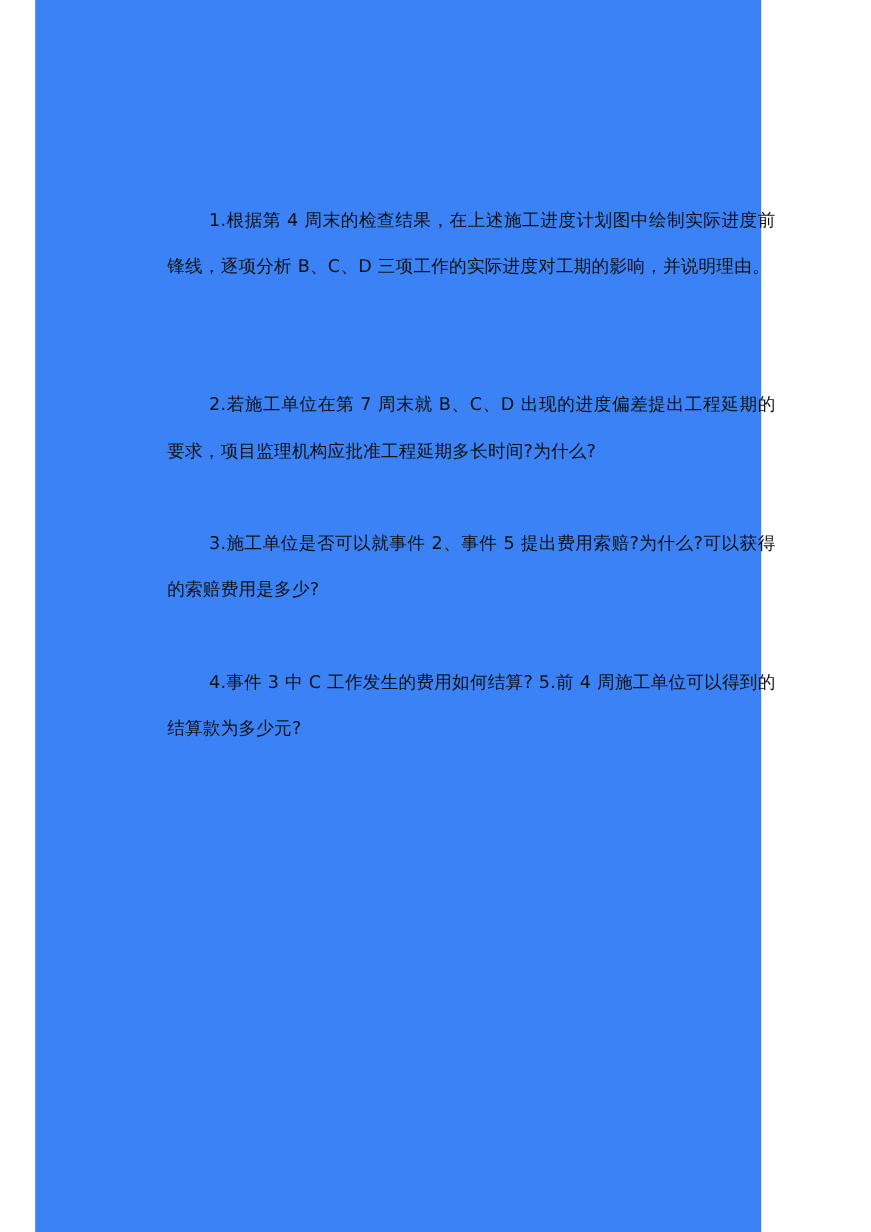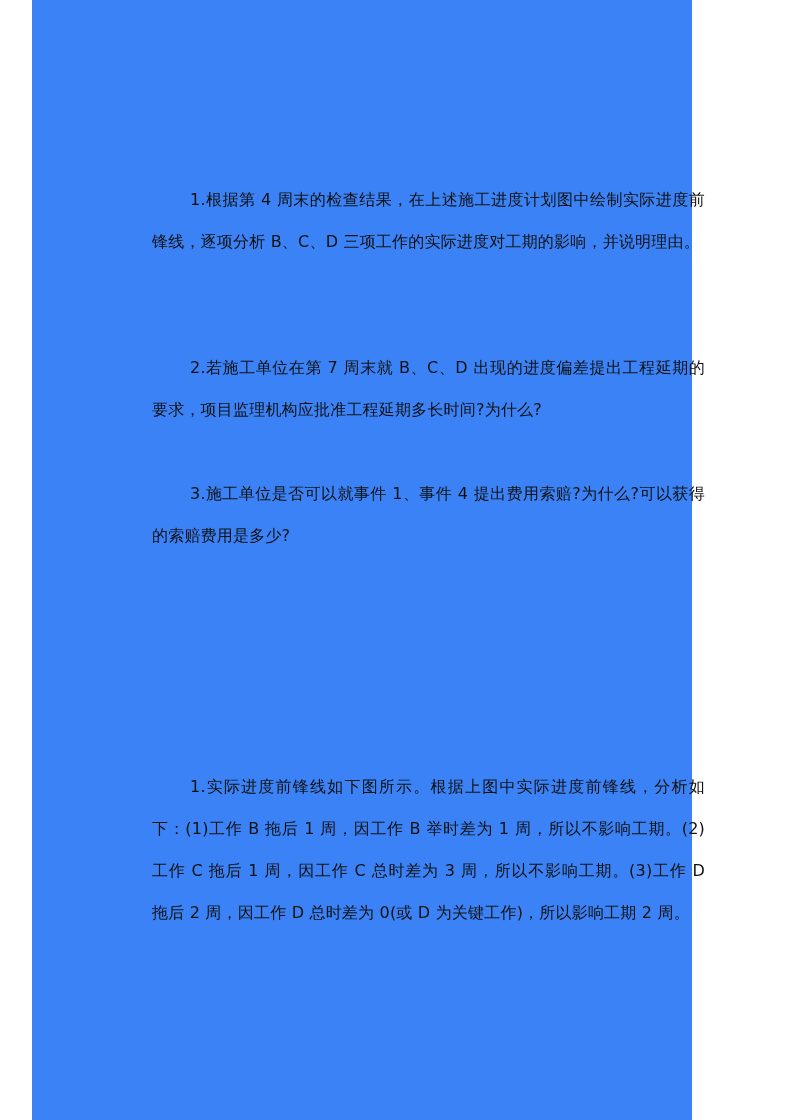--- a/index.html
+++ b/index.html
@@ -40,15 +40,15 @@
     #q3 { top: 473px; }
     #q4 { top: 599px; }
     #a1 { top: 766px; }
   </style>
 </head>
 <body>
 
 <div class="page">
   <p id="q1" class="para">1.根据第 4 周末的检查结果，在上述施工进度计划图中绘制实际进度前锋线，逐项分析 B、C、D 三项工作的实际进度对工期的影响，并说明理由。</p>
   <p id="q2" class="para">2.若施工单位在第 7 周末就 B、C、D 出现的进度偏差提出工程延期的要求，项目监理机构应批准工程延期多长时间?为什么?</p>
-  <p id="q3" class="para">3.施工单位是否可以就事件 1、事件 4 提出费用索赔?为什么?可以获得的索赔费用是多少?</p>
-  <p id="a1" class="para">1.实际进度前锋线如下图所示。根据上图中实际进度前锋线，分析如下：(1)工作 B 拖后 1 周，因工作 B 举时差为 1 周，所以不影响工期。(2)工作 C 拖后 1 周，因工作 C 总时差为 3 周，所以不影响工期。(3)工作 D 拖后 2 周，因工作 D 总时差为 0(或 D 为关键工作)，所以影响工期 2 周。</p>
+  <p id="q3" class="para">3.施工单位是否可以就事件 2、事件 5 提出费用索赔?为什么?可以获得的索赔费用是多少?</p>
+  <p id="q4" class="para">4.事件 3 中 C 工作发生的费用如何结算? 5.前 4 周施工单位可以得到的结算款为多少元?</p>
 </div>
 
 </body></html>

